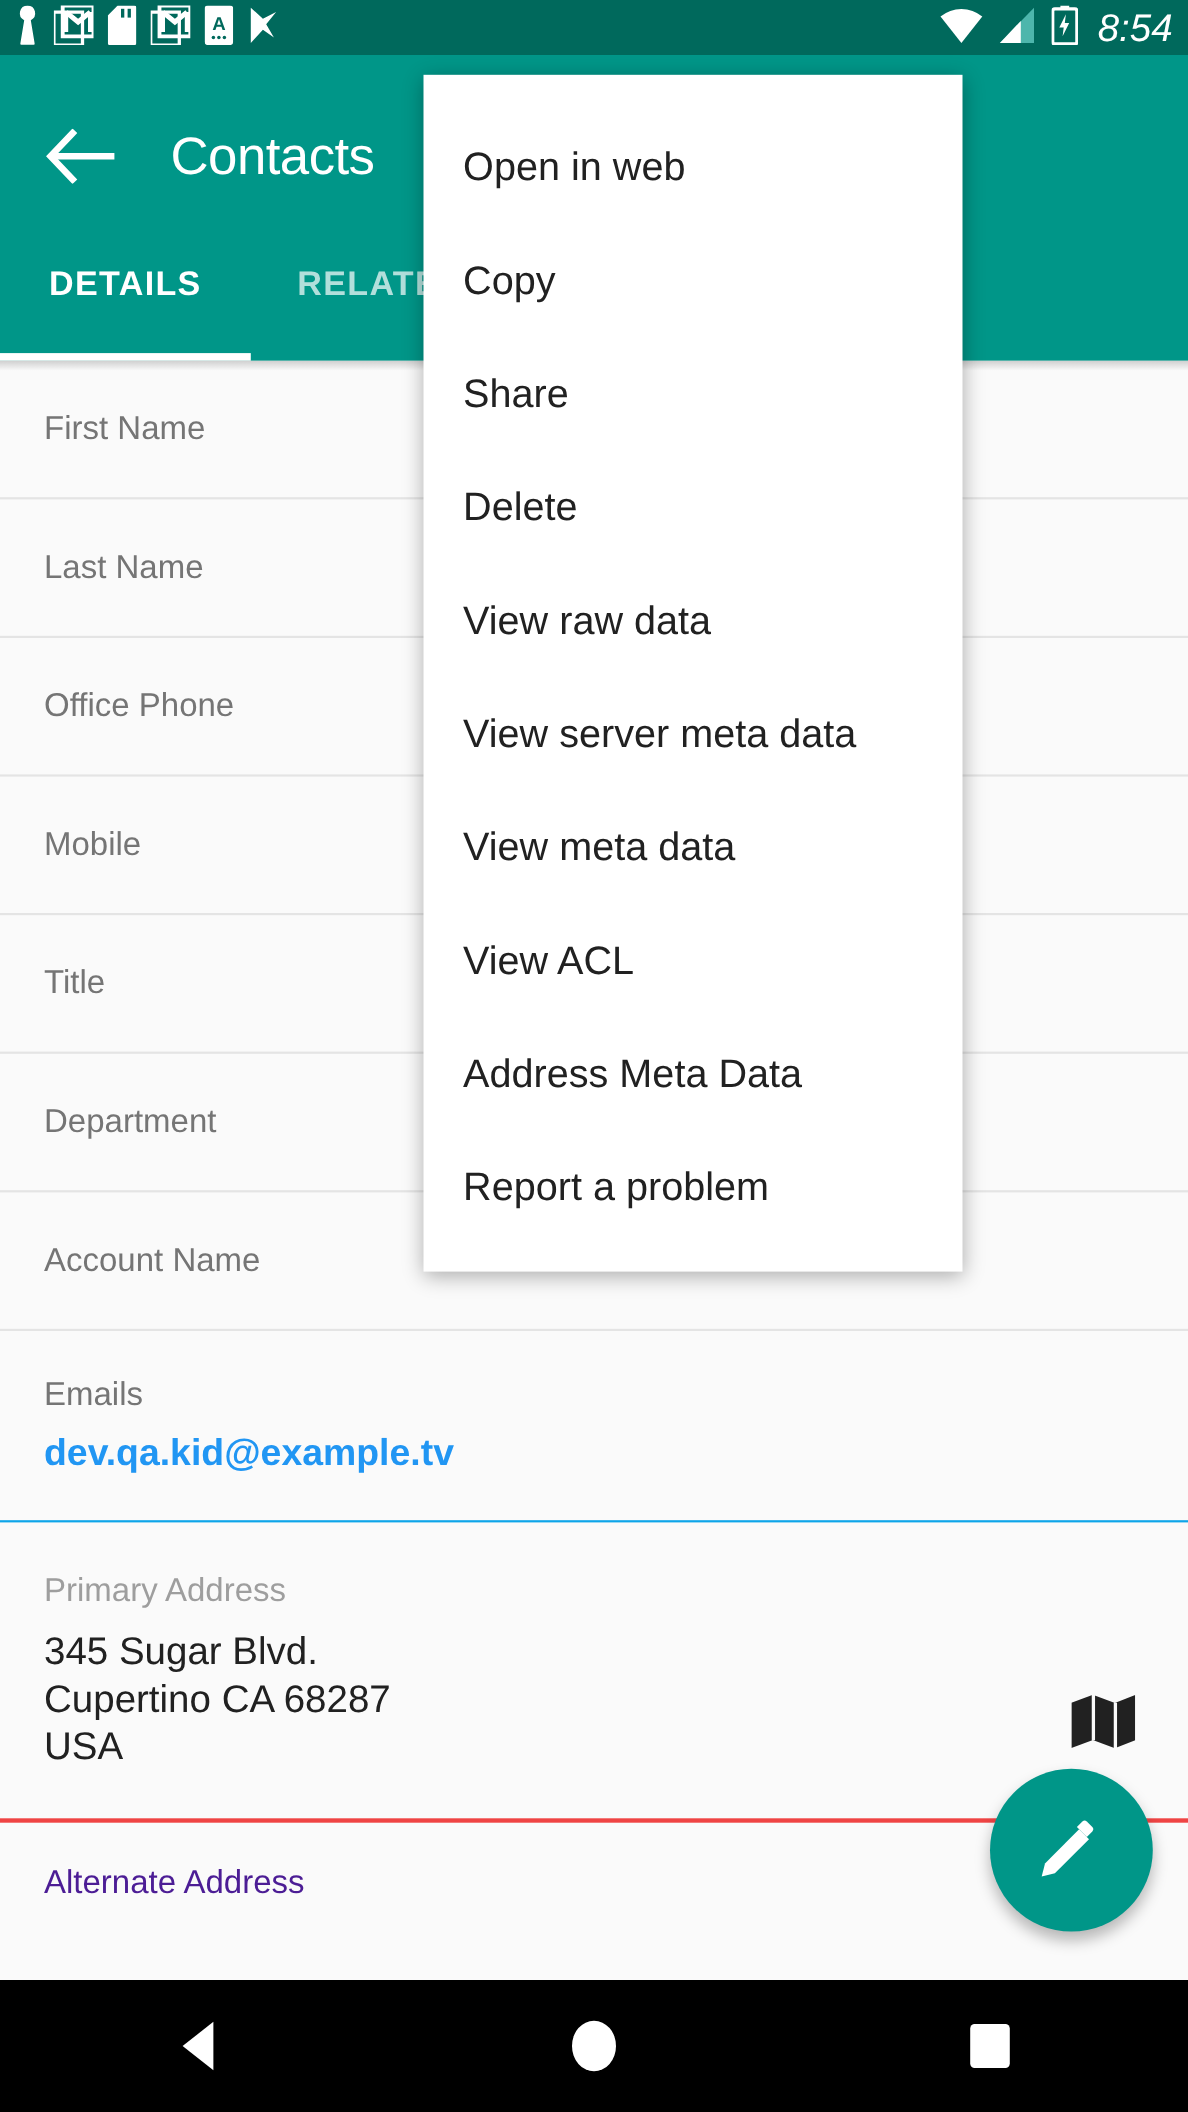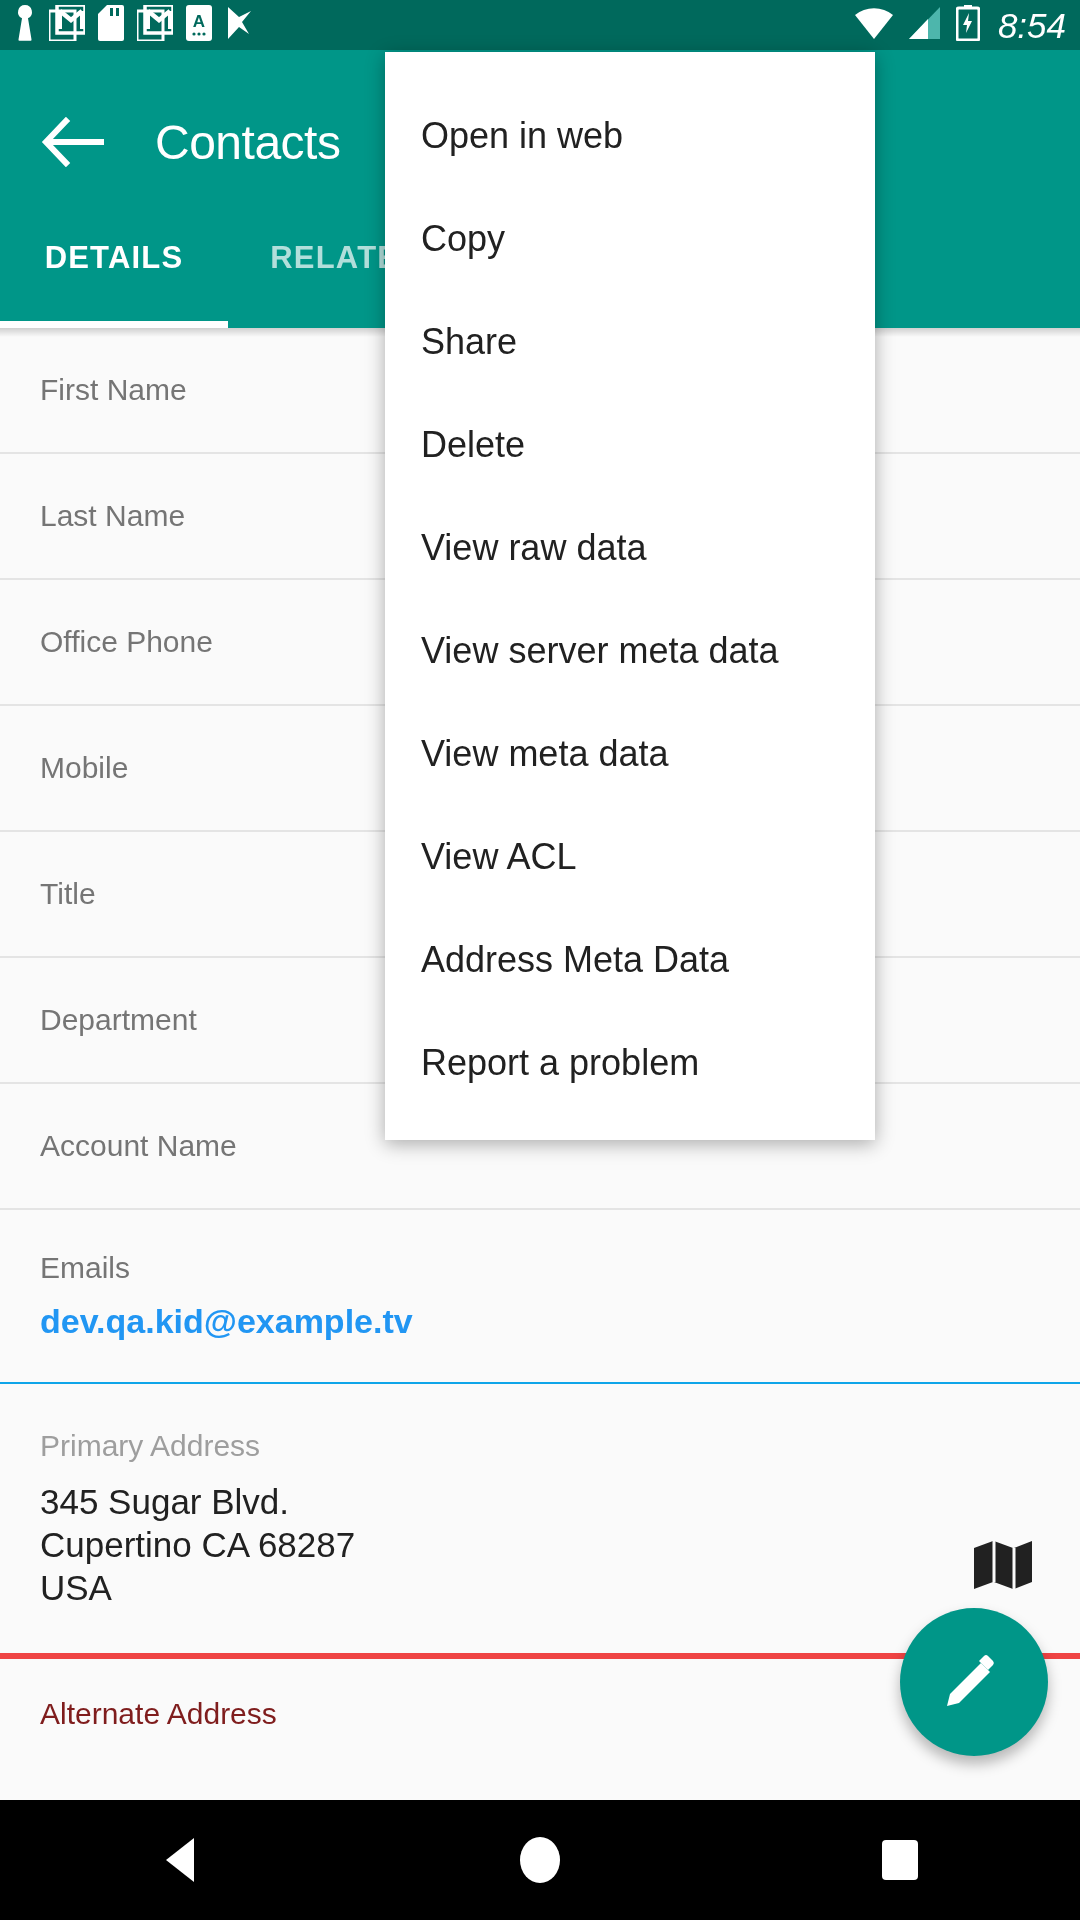--- a/index.html
+++ b/index.html
@@ -71,43 +71,43 @@
   }
   .emails-row {
     position:relative; border-bottom:2px solid #0ea5e9; padding:36px 0 34px 0;
   }
   .emails-label { margin-left:40px; color:#757575; font-size:30px; line-height:44px; }
   .email-value {
     margin-left:40px; color:#2196f3; font-size:34px; font-weight:bold;
     line-height:54px; margin-top:4px;
   }
   .address-row {
-    position:relative; border-bottom:6px solid #ef4444; padding:40px 0 44px 0;
+    position:relative; border-bottom:4px solid #ef4444; padding:40px 0 44px 0;
   }
   .address-label { margin-left:40px; color:#9e9e9e; font-size:30px; line-height:44px; }
   .address-value {
     margin-left:40px; color:#212121; font-size:35px; line-height:43px; margin-top:12px;
     white-space:pre-line;
   }
   .alt-row { position:relative; height:110px; display:flex; align-items:center; }
-  .alt-label { margin-left:40px; color:#7f1d1d; font-size:30px; }
+  .alt-label { margin-left:40px; color:#4c1d95; font-size:30px; }
 
   .map-icon { position:absolute; right:48px; top:1540px; z-index:4; }
   .fab {
     position:absolute; right:32px; top:1608px;
     width:148px; height:148px; border-radius:50%;
     background:#009688;
     box-shadow:0 8px 14px rgba(0,0,0,0.28);
     display:flex; align-items:center; justify-content:center;
     z-index:5;
   }
 
   
   .menu {
-    position:absolute; left:385px; top:52px; width:490px;
+    position:absolute; left:385px; top:68px; width:490px;
     background:#ffffff;
     box-shadow:0 4px 18px rgba(0,0,0,0.32);
     z-index:10; padding:32px 0 26px 0;
   }
   .menu-item {
     height:103px; display:flex; align-items:center;
     padding-left:36px;
     color:#212121; font-size:36px; line-height:103px;
     white-space:nowrap;
   }

